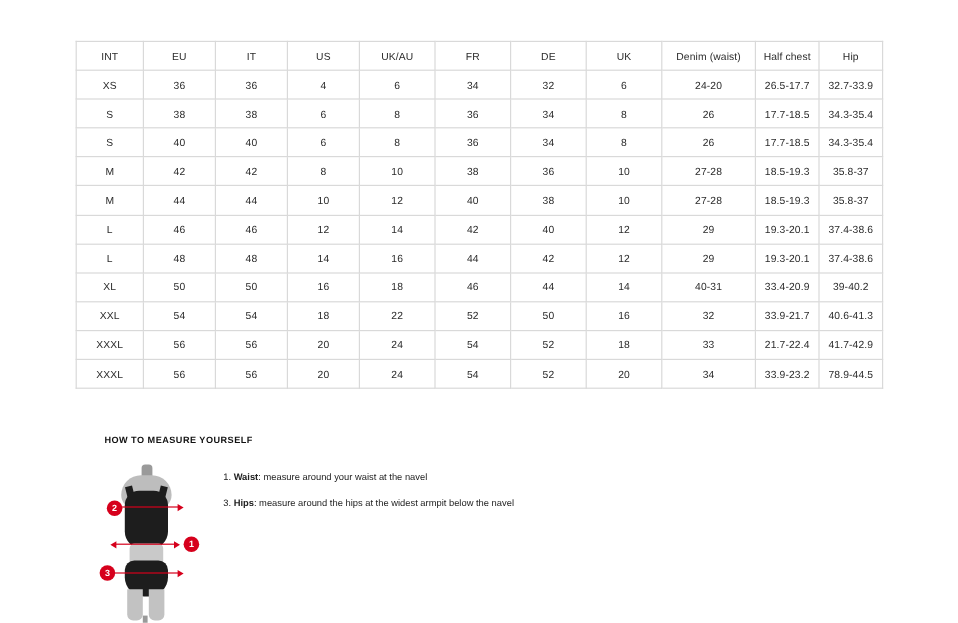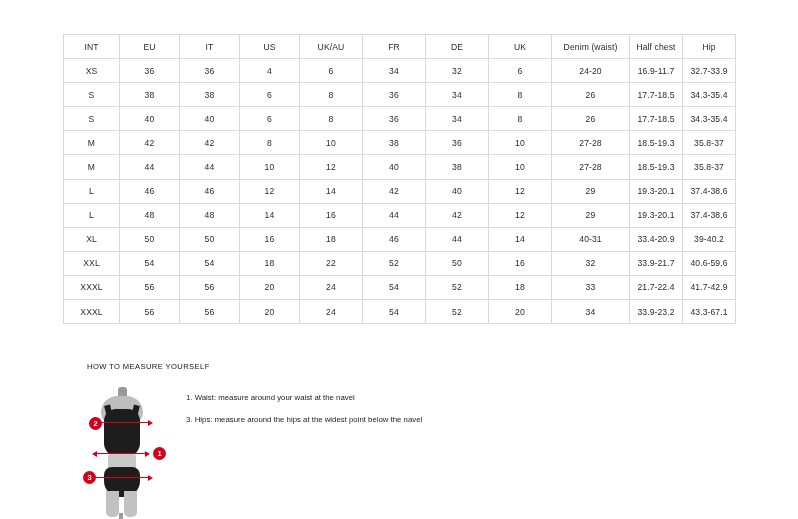--- a/index.html
+++ b/index.html
@@ -73,21 +73,21 @@
 
   
   .measure-section {
     position: absolute;
     left: 63px;
     top: 350px;
     width: 680px;
   }
   .measure-title {
     font-size: 7.6px;
-    font-weight: normal;
+    font-weight: bold;
     letter-spacing: 0.4px;
     color: #111;
     margin: 0 0 10px 0;
     padding-left: 24px;
   }
   .measure-body {
     position: relative;
     display: flex;
     align-items: flex-start;
   }
@@ -101,21 +101,21 @@
     margin-left: 8px;
     padding-top: 12px;
   }
   .note {
     font-size: 7.8px;
     line-height: 1.35;
     color: #222;
     margin-bottom: 11px;
     white-space: nowrap;
   }
-  .note b { font-weight: normal; }
+  .note b { font-weight: bold; }
 
   
   .torso {
     position: absolute;
     left: 36px;
     top: 6px;
     width: 44px;
     height: 128px;
   }
   .neck {
@@ -274,21 +274,21 @@
         <tr>
           <td>XS</td>
           <td>36</td>
           <td>36</td>
           <td>4</td>
           <td>6</td>
           <td>34</td>
           <td>32</td>
           <td>6</td>
           <td>24-20</td>
-          <td class="align-left">16.9-11.7</td>
+          <td class="align-left">26.5-17.7</td>
           <td class="align-left">32.7-33.9</td>
         </tr>
         <tr>
           <td>S</td>
           <td>38</td>
           <td>38</td>
           <td>6</td>
           <td>8</td>
           <td>36</td>
           <td>34</td>
@@ -379,21 +379,21 @@
           <td>XXL</td>
           <td>54</td>
           <td>54</td>
           <td>18</td>
           <td>22</td>
           <td>52</td>
           <td>50</td>
           <td>16</td>
           <td>32</td>
           <td class="align-left">33.9-21.7</td>
-          <td class="align-left">40.6-59.6</td>
+          <td class="align-left">40.6-41.3</td>
         </tr>
         <tr>
           <td>XXXL</td>
           <td>56</td>
           <td>56</td>
           <td>20</td>
           <td>24</td>
           <td>54</td>
           <td>52</td>
           <td>18</td>
@@ -405,21 +405,21 @@
           <td>XXXL</td>
           <td>56</td>
           <td>56</td>
           <td>20</td>
           <td>24</td>
           <td>54</td>
           <td>52</td>
           <td>20</td>
           <td>34</td>
           <td class="align-left">33.9-23.2</td>
-          <td class="align-left">43.3-67.1</td>
+          <td class="align-left">78.9-44.5</td>
         </tr>
       </tbody>
     </table>
   </div>
 
   <div class="measure-section">
     <div class="measure-title">HOW TO MEASURE YOURSELF</div>
 
     <div class="measure-body">
 
@@ -446,20 +446,20 @@
         <div class="dot dot-3">3</div>
       </div>
 
       <div class="notes">
         <div class="note">
           <span>1.</span>
           <b>Waist</b><span>: measure around your waist at the navel</span>
         </div>
         <div class="note">
           <span>3.</span>
-          <b>Hips</b><span>: measure around the hips at the widest point below the navel</span>
+          <b>Hips</b><span>: measure around the hips at the widest armpit below the navel</span>
         </div>
       </div>
 
     </div>
   </div>
 
 </div>
 
 </body></html>

